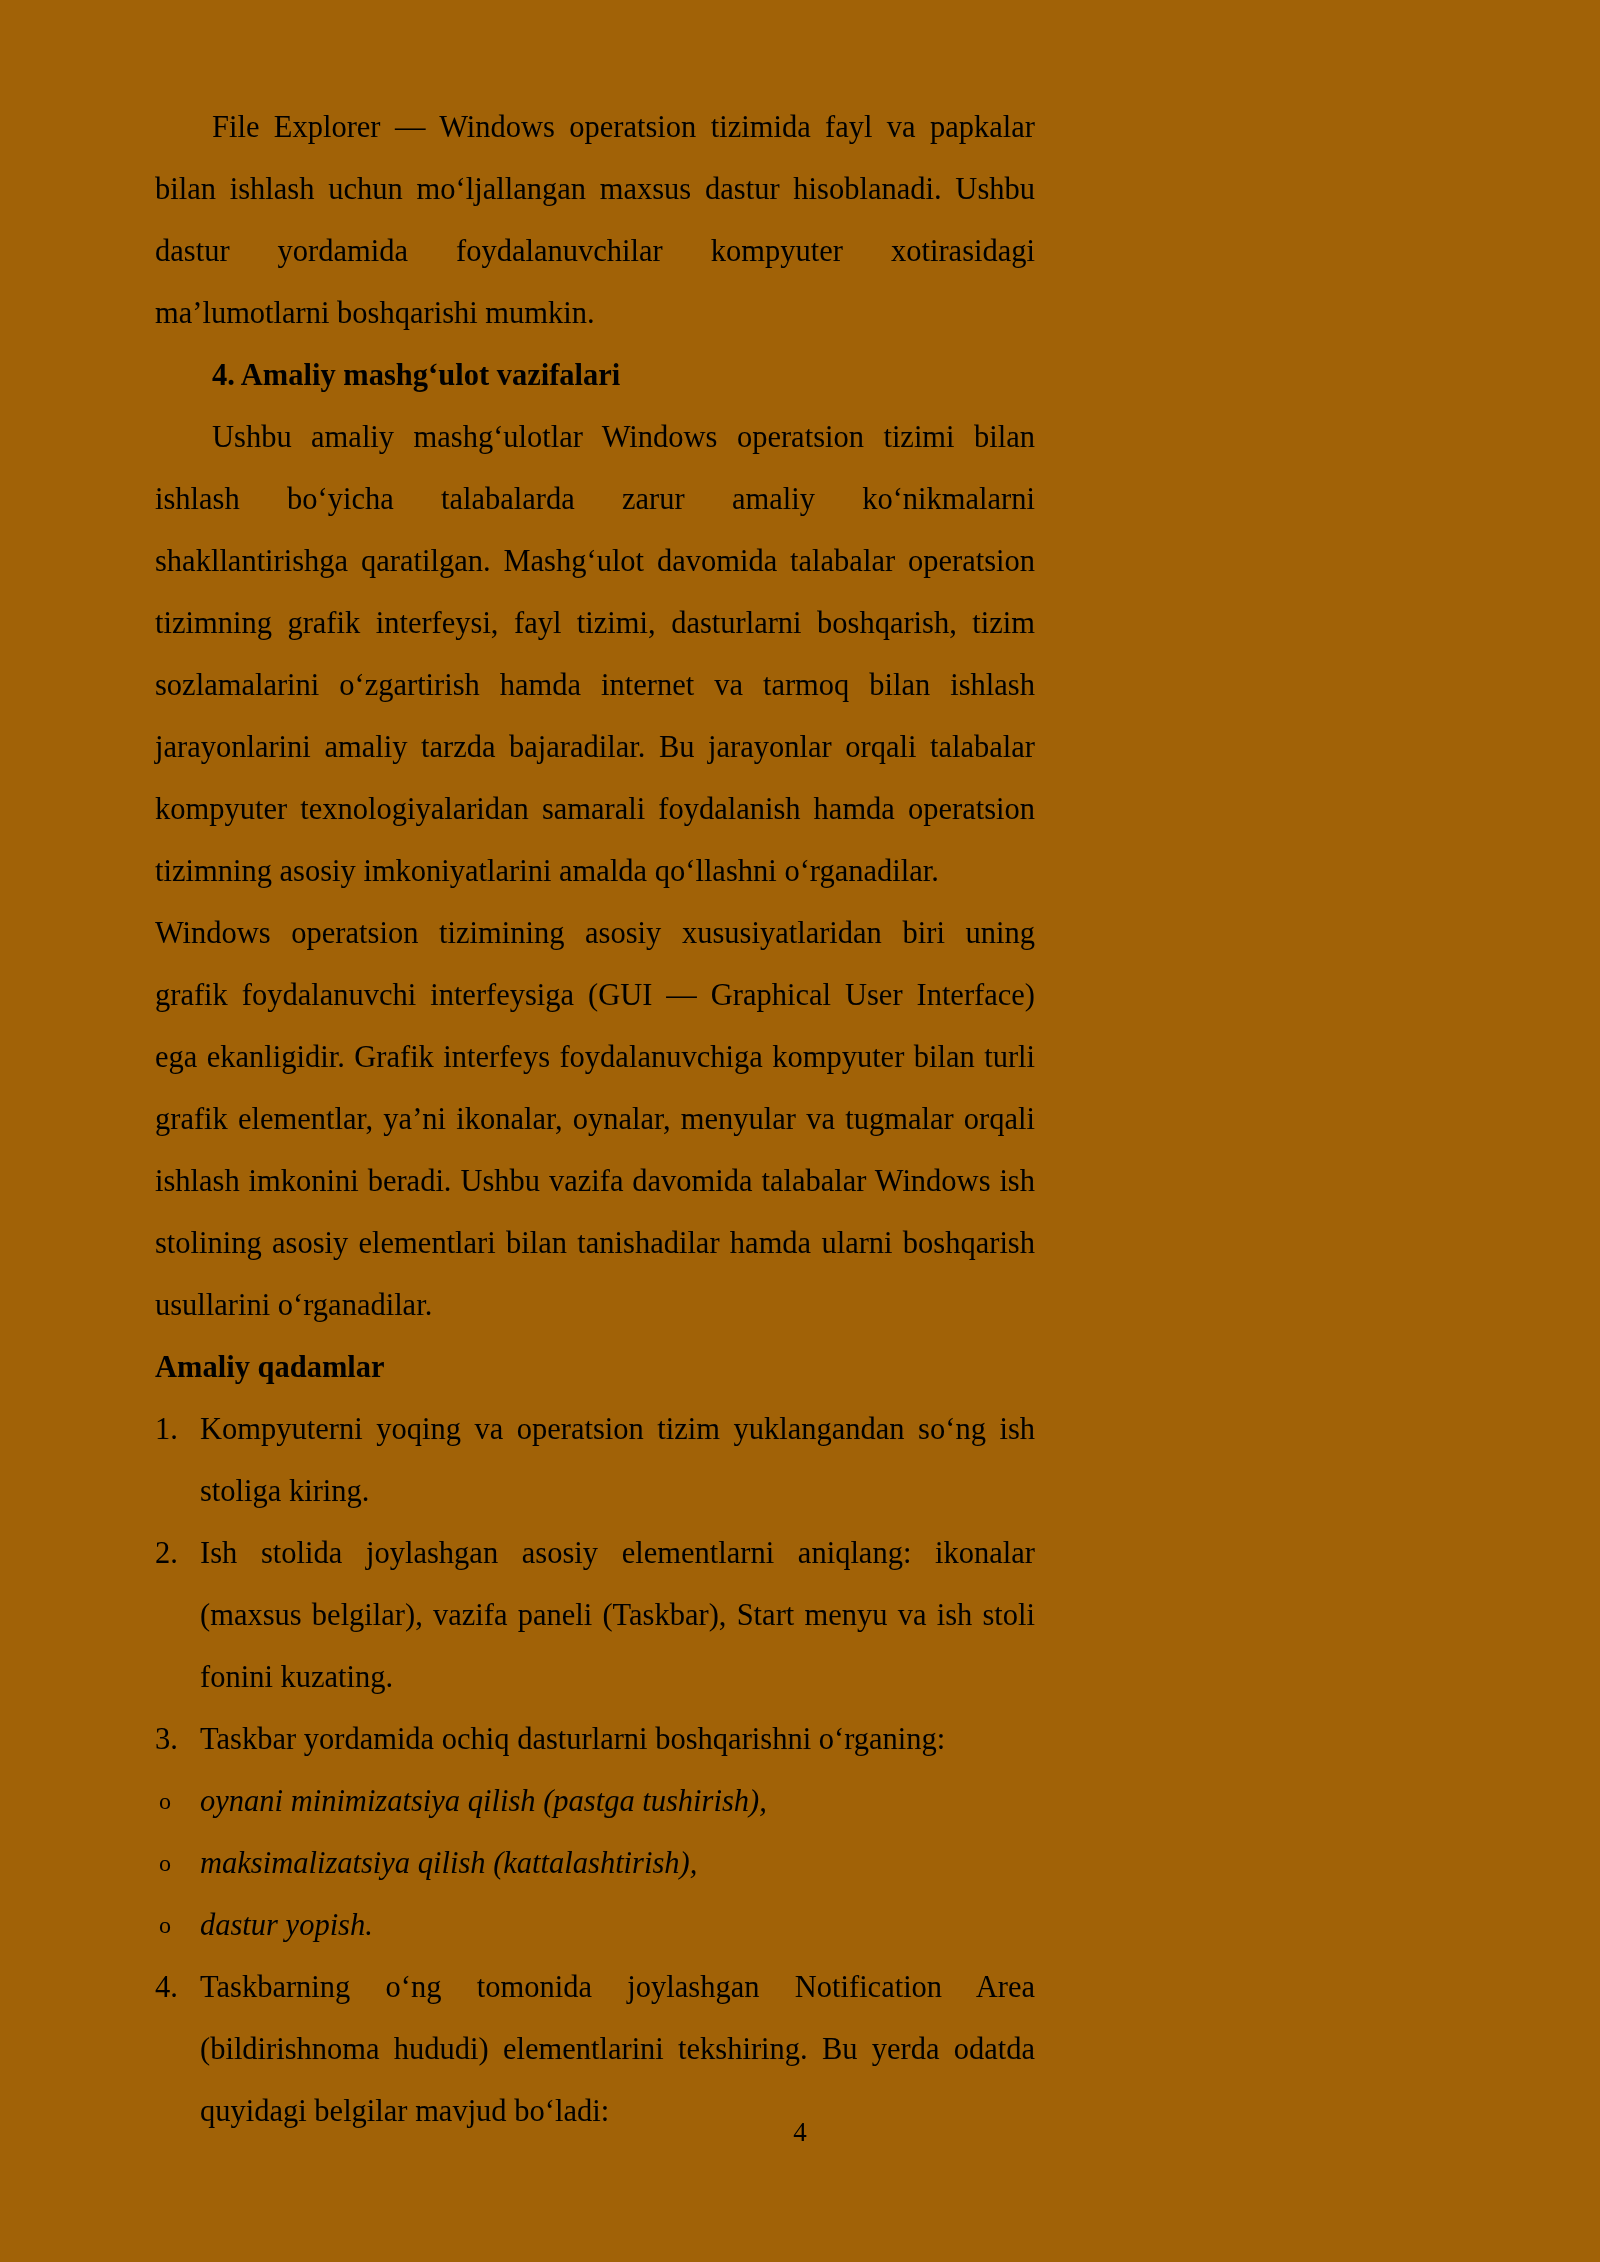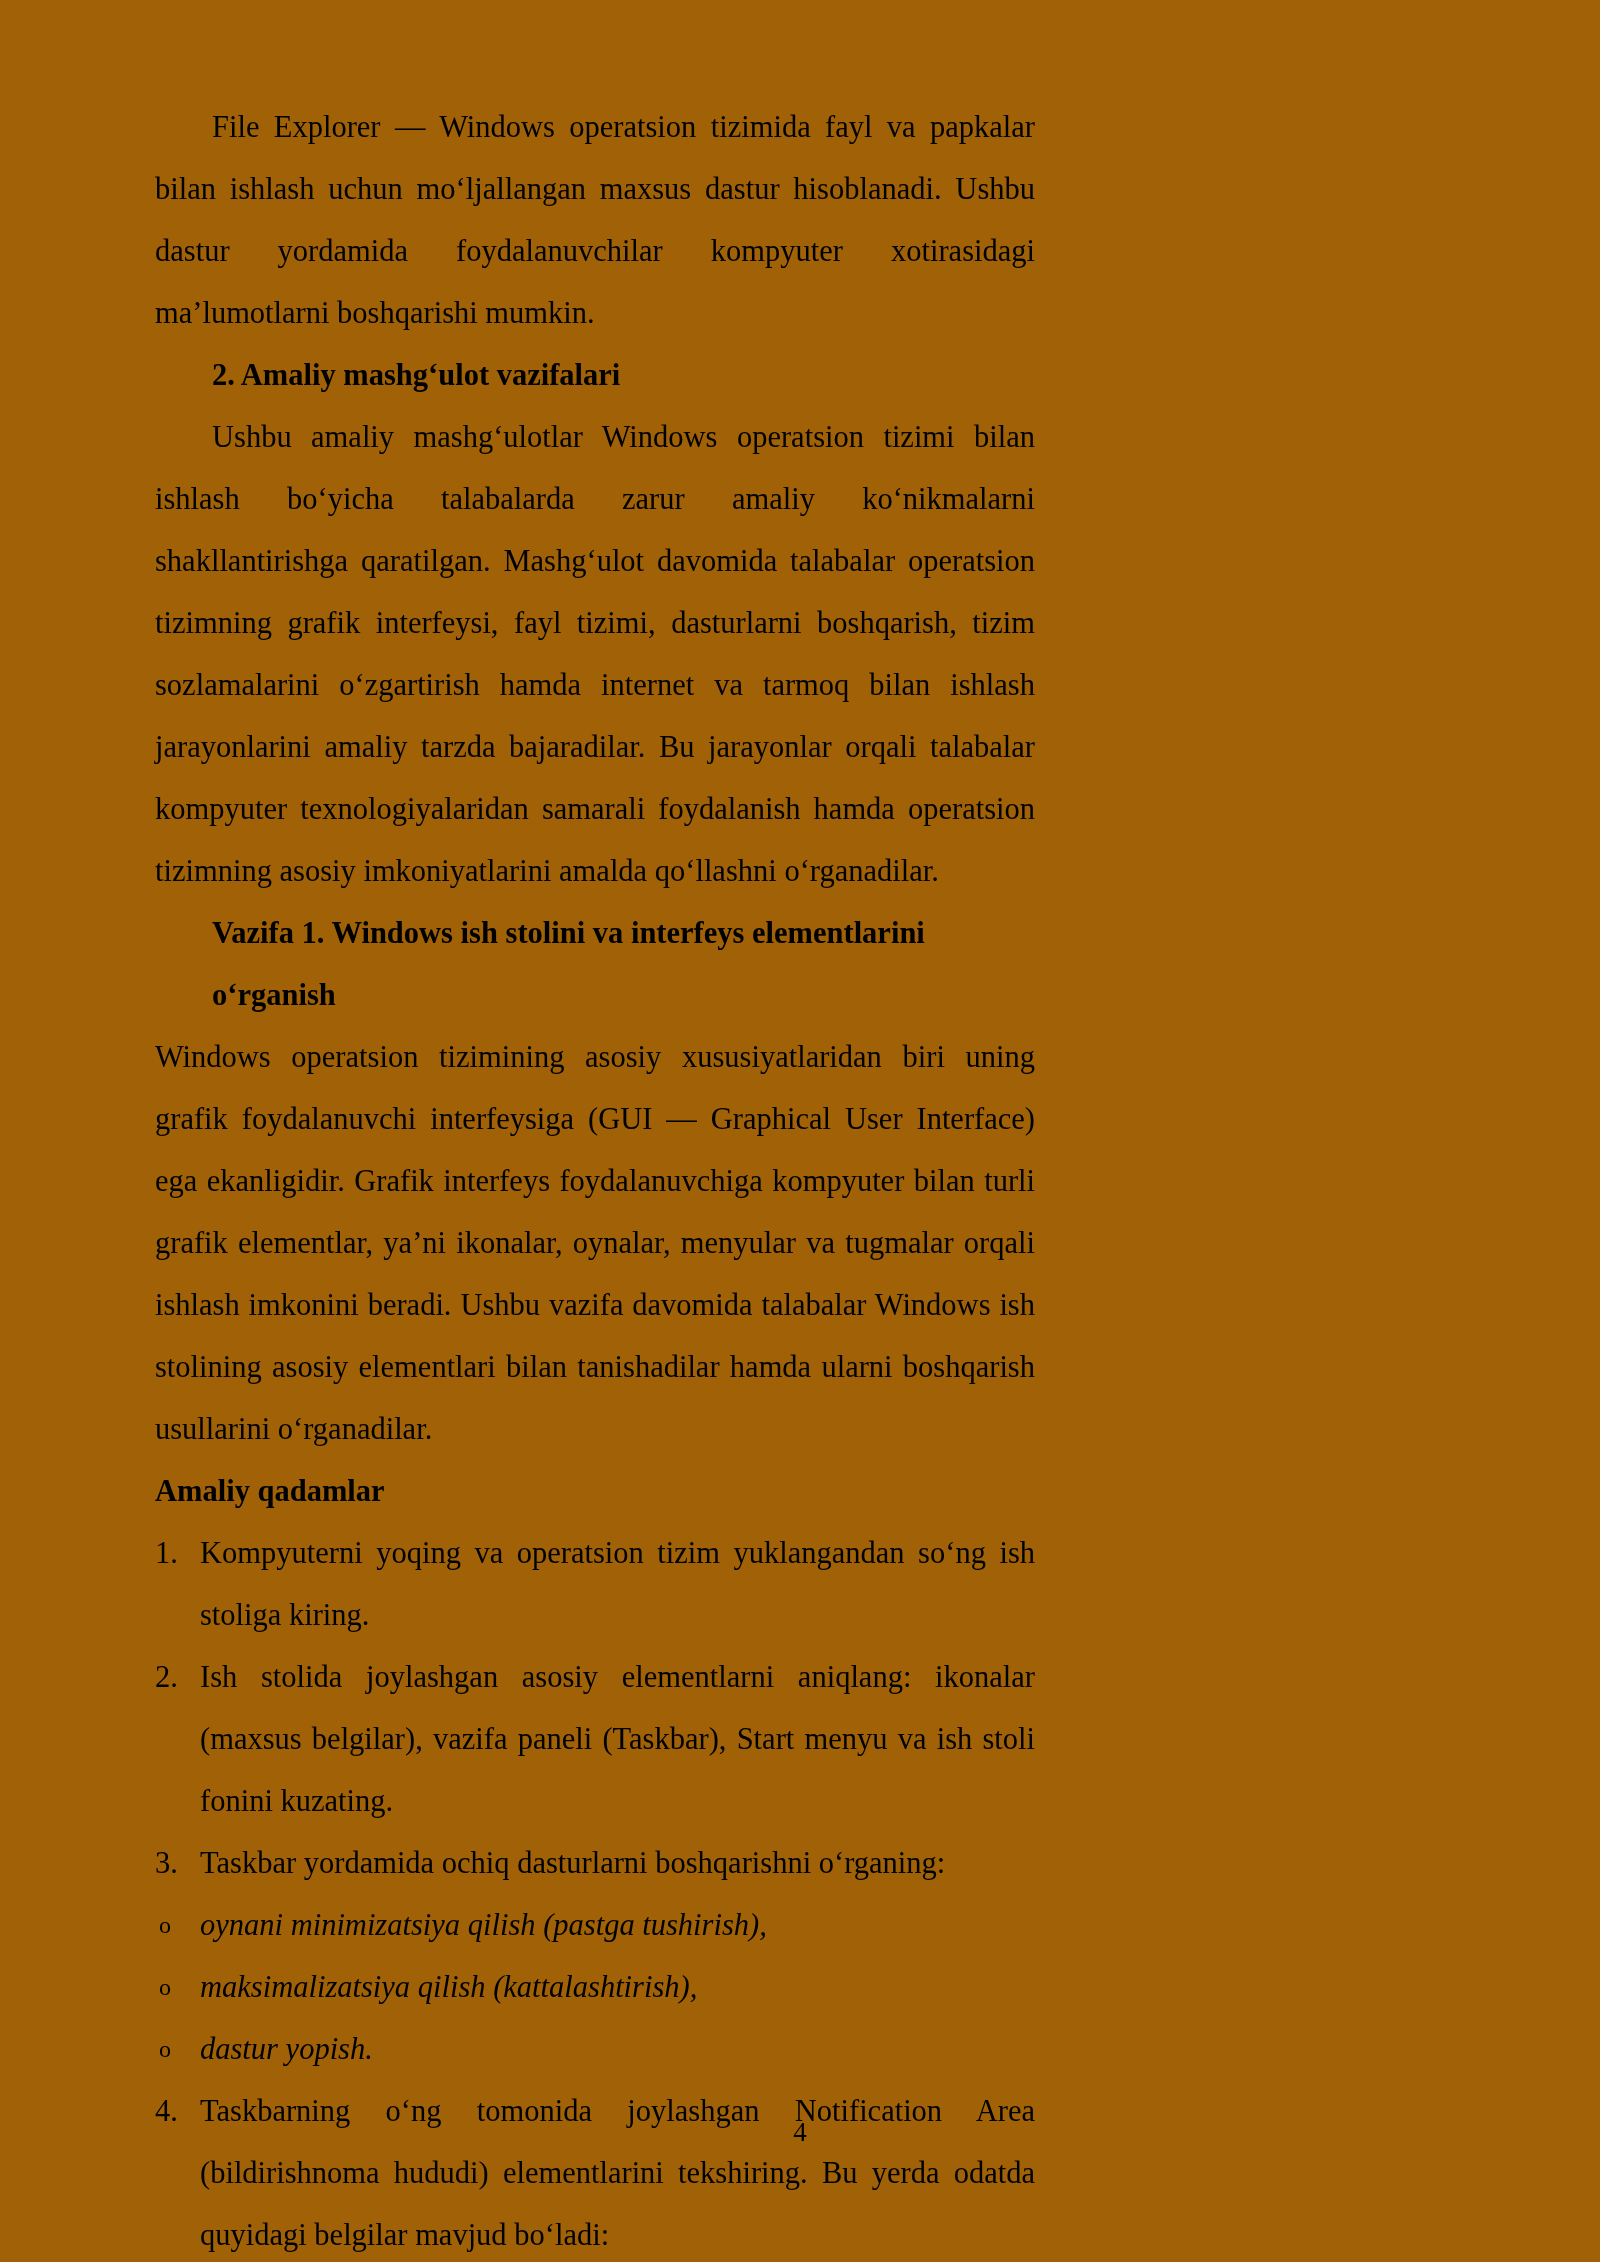--- a/index.html
+++ b/index.html
@@ -105,25 +105,24 @@
   }
 </style>
 </head>
 <body>
 
 <div class="page">
   <div class="content">
 
     <p class="para indent">File Explorer — Windows operatsion tizimida fayl va papkalar bilan ishlash uchun mo‘ljallangan maxsus dastur hisoblanadi. Ushbu dastur yordamida foydalanuvchilar kompyuter xotirasidagi ma’lumotlarni boshqarishi mumkin.</p>
 
-    <p class="heading indent">2. Amaliy mashg‘ulot vazifalari</p>
+    <p class="heading indent">4. Amaliy mashg‘ulot vazifalari</p>
 
     <p class="para indent">Ushbu amaliy mashg‘ulotlar Windows operatsion tizimi bilan ishlash bo‘yicha talabalarda zarur amaliy ko‘nikmalarni shakllantirishga qaratilgan. Mashg‘ulot davomida talabalar operatsion tizimning grafik interfeysi, fayl tizimi, dasturlarni boshqarish, tizim sozlamalarini o‘zgartirish hamda internet va tarmoq bilan ishlash jarayonlarini amaliy tarzda bajaradilar. Bu jarayonlar orqali talabalar kompyuter texnologiyalaridan samarali foydalanish hamda operatsion tizimning asosiy imkoniyatlarini amalda qo‘llashni o‘rganadilar.</p>
 
-    <p class="heading indent">Vazifa 1. Windows ish stolini va interfeys elementlarini o‘rganish</p>
 
     <p class="para noindent">Windows operatsion tizimining asosiy xususiyatlaridan biri uning grafik foydalanuvchi interfeysiga (GUI — Graphical User Interface) ega ekanligidir. Grafik interfeys foydalanuvchiga kompyuter bilan turli grafik elementlar, ya’ni ikonalar, oynalar, menyular va tugmalar orqali ishlash imkonini beradi. Ushbu vazifa davomida talabalar Windows ish stolining asosiy elementlari bilan tanishadilar hamda ularni boshqarish usullarini o‘rganadilar.</p>
 
     <p class="heading flush">Amaliy qadamlar</p>
 
     <div class="listblock">
       <div class="list" id="steps-list">
           <div class="li">
             <span class="marker">1.</span>
             <span class="body">Kompyuterni yoqing va operatsion tizim yuklangandan so‘ng ish stoliga kiring.</span>

